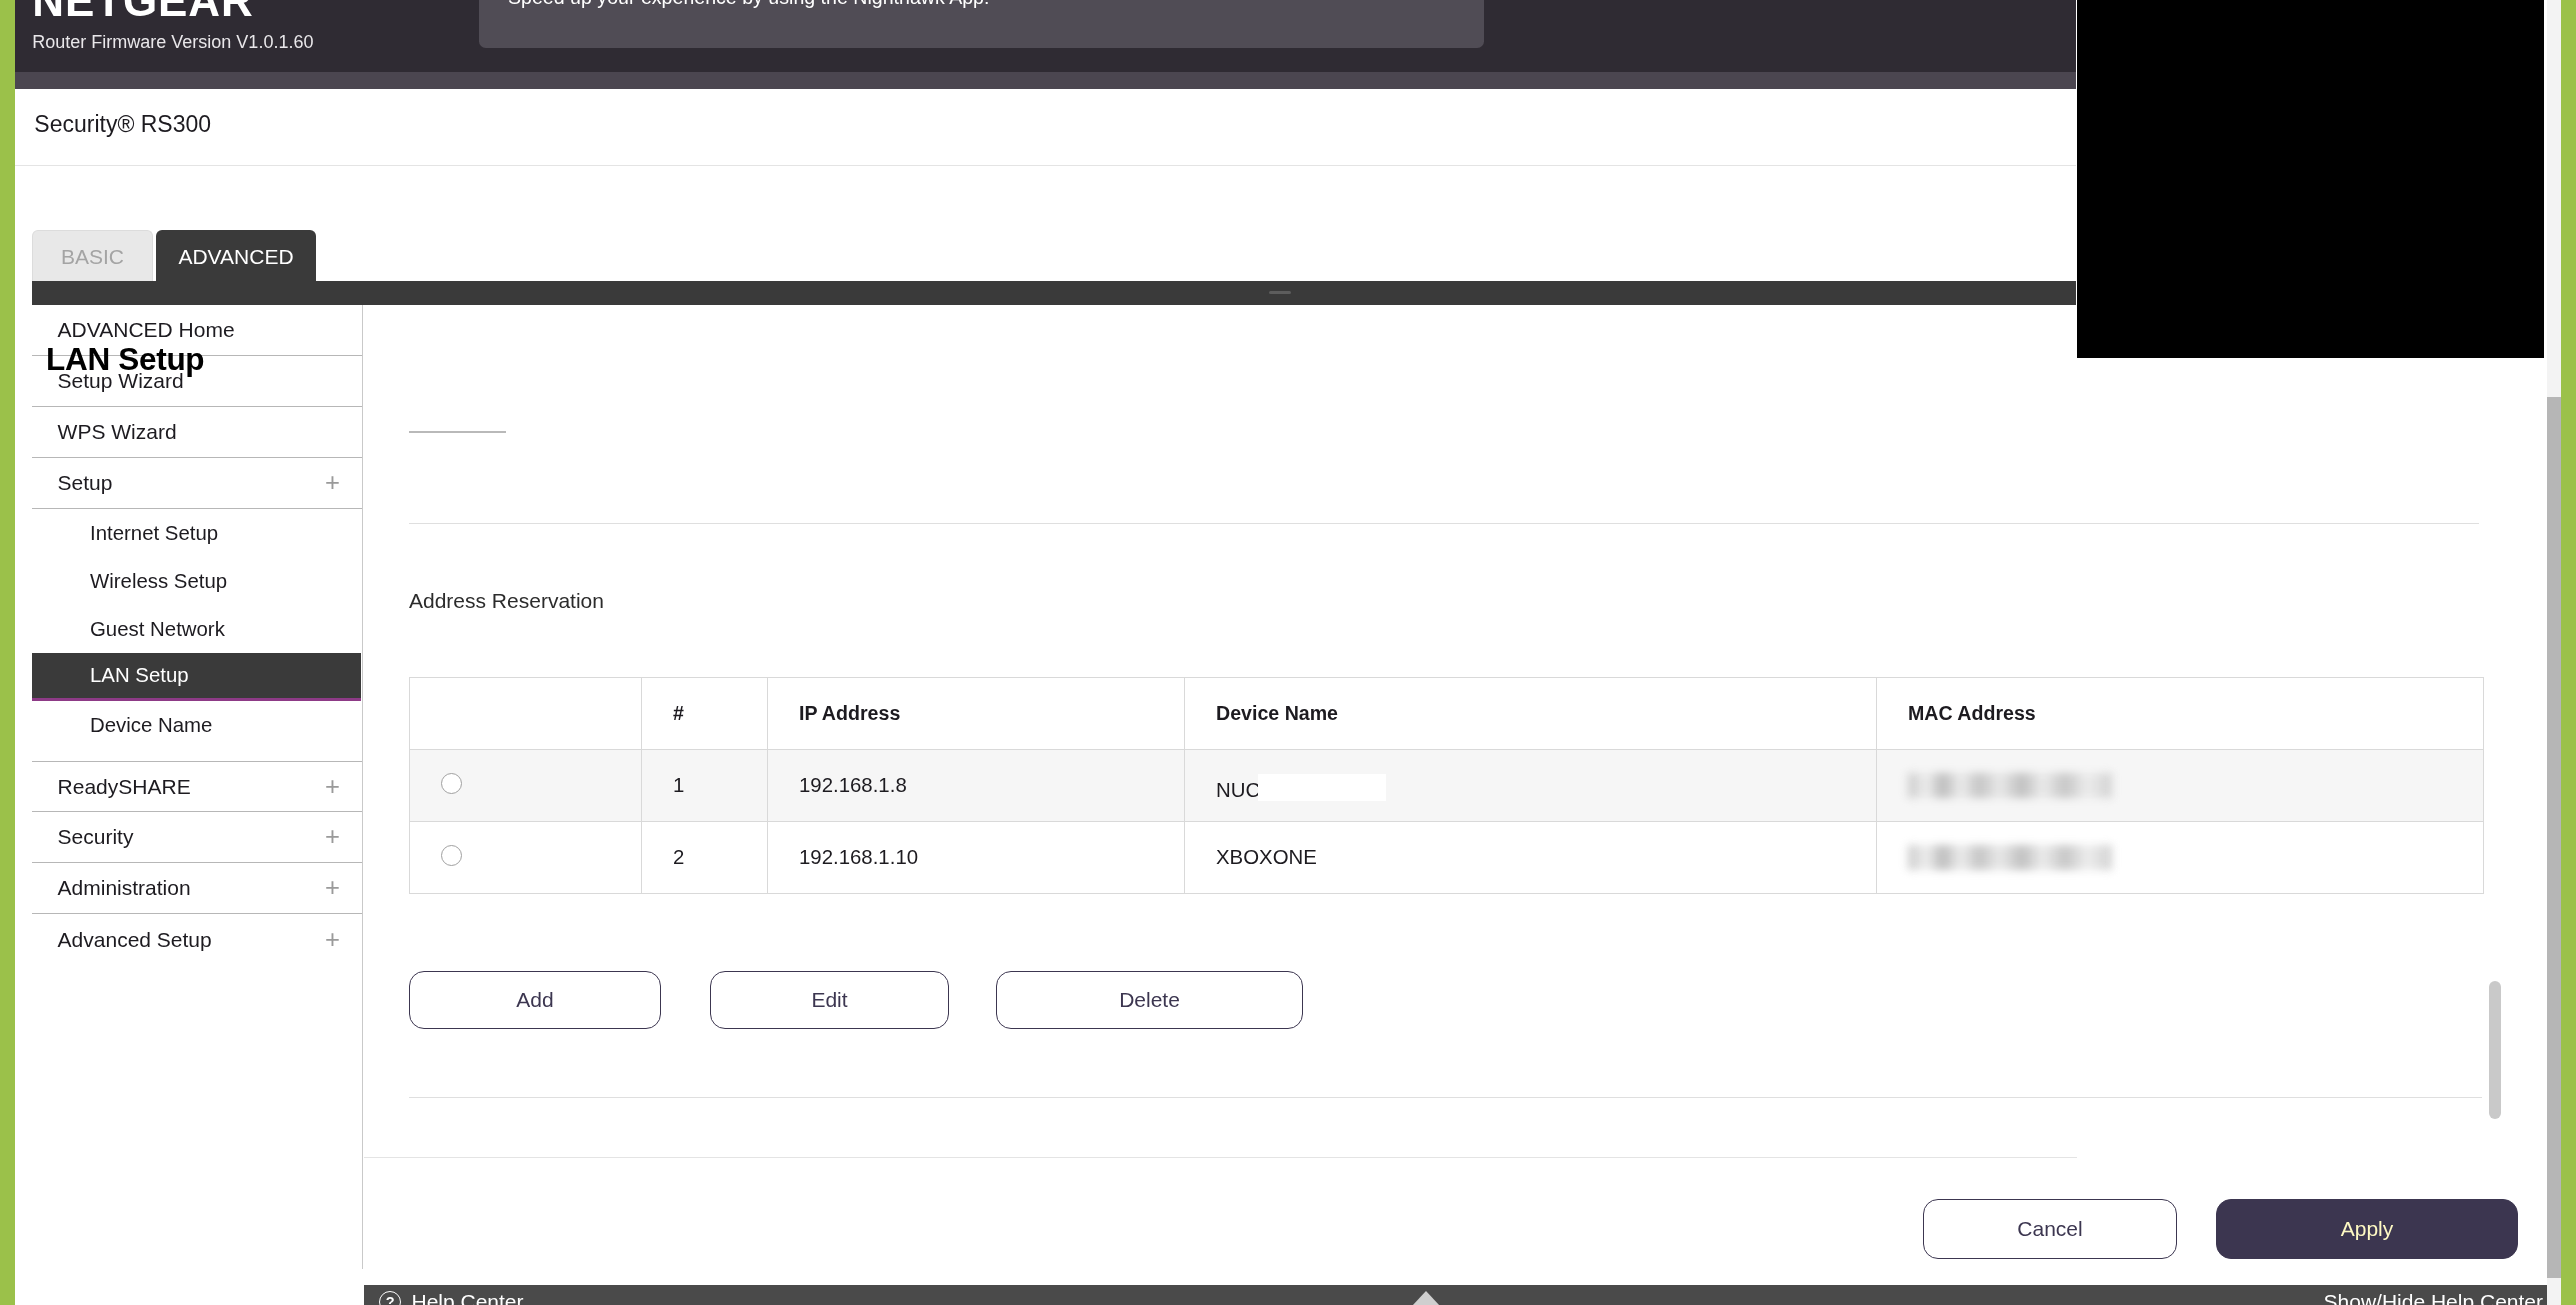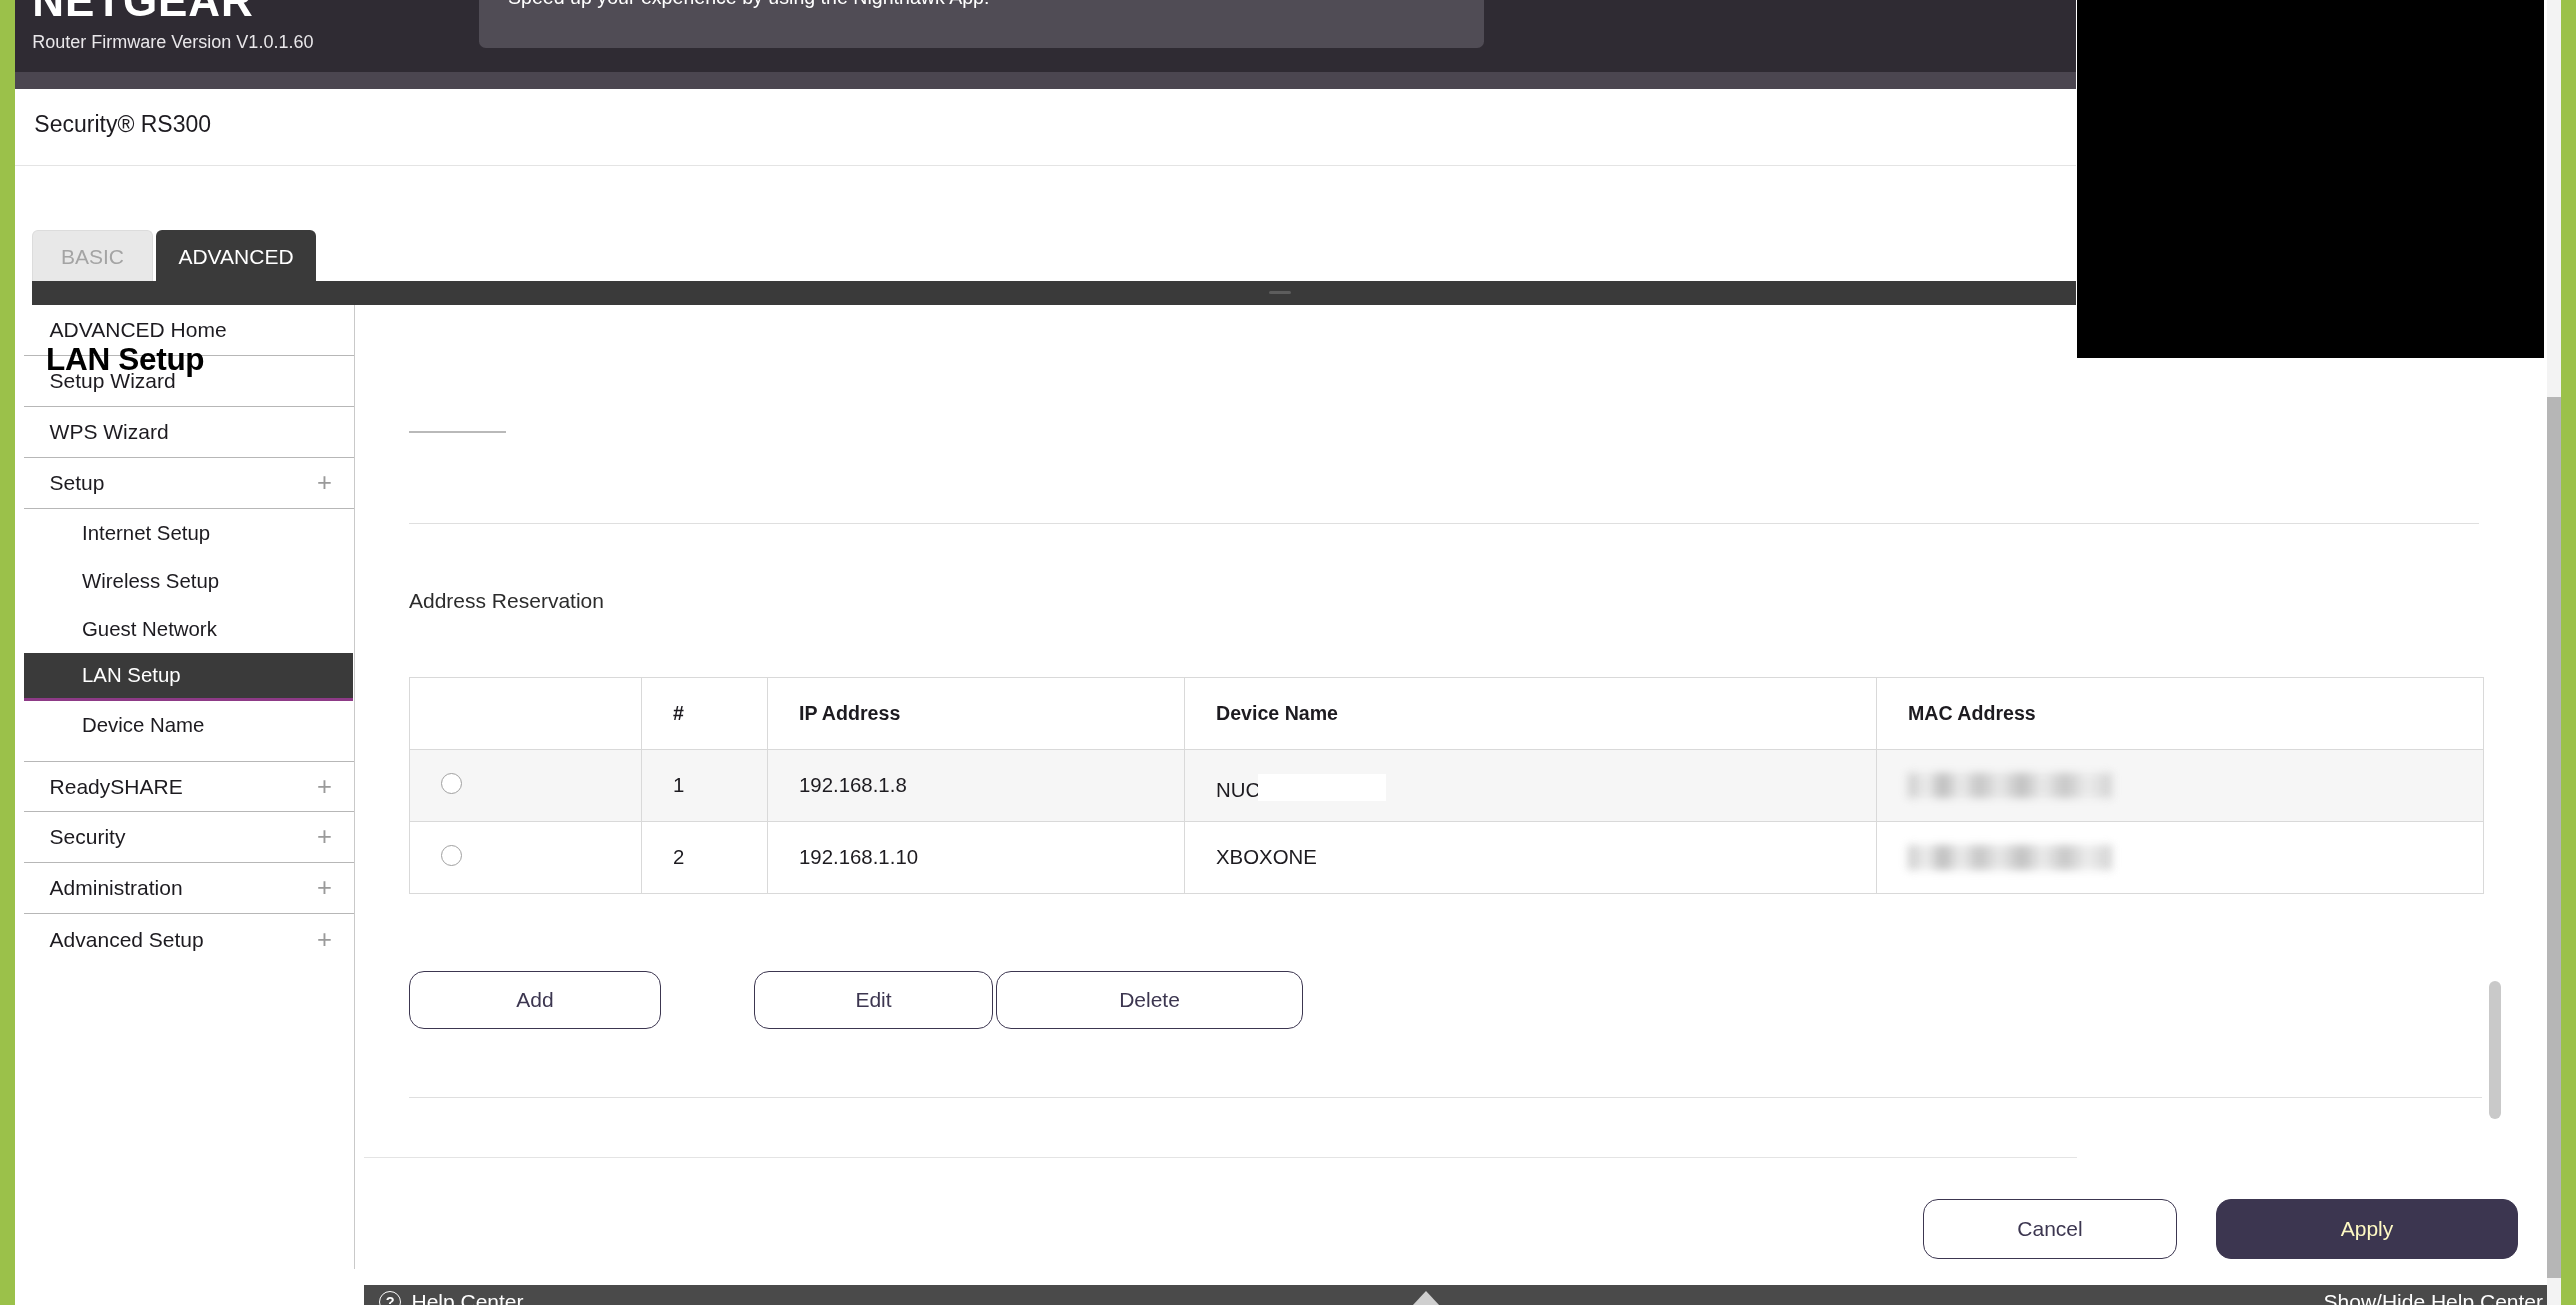--- a/index.html
+++ b/index.html
@@ -95,21 +95,21 @@
     width: 2044px; height: 24px;
     background: #3a3a3a;
   }
   .tab-underbar-notch {
     position: absolute; left: 1237px; top: 10.2px;
     width: 22px; height: 2.6px; background: #5d5d5d; border-radius: 1.7px;
   }
 
   
   .sidebar {
-    position: absolute; left: 24px; top: 305px;
+    position: absolute; left: 32px; top: 305px;
     width: 331px; height: 964px;
     background: #ffffff;
     border-right: 0.9px solid #c9c9c9;
     text-align: center;
   }
   .nav-item {
     position: relative;
     height: 51px;
     display: flex; align-items: center;
     padding-left: 25.6px;
@@ -236,21 +236,21 @@
     height: 58px;
     border: 1.7px solid #3c3650;
     border-radius: 15px;
     background: #ffffff;
     color: #3c3650;
     font-size: 21px;
     font-family: "Liberation Sans", sans-serif;
     display: flex; align-items: center; justify-content: center;
   }
   .btn-add    { left: 409px;  top: 971px; width: 252px; }
-  .btn-edit   { left: 710px;  top: 971px; width: 239px; margin-left: 44px; }
+  .btn-edit   { left: 710px;  top: 971px; width: 239px; }
   .btn-delete { left: 996px; top: 971px; width: 307px; }
 
   .bottom-divider {
     position: absolute; left: 409px; top: 1097px;
     width: 2073px; height: 0.9px; background: #dfdfdf;
   }
 
   .footer-bar {
     position: absolute; left: 364px; top: 1157px;
     width: 1713px; height: 112px;

